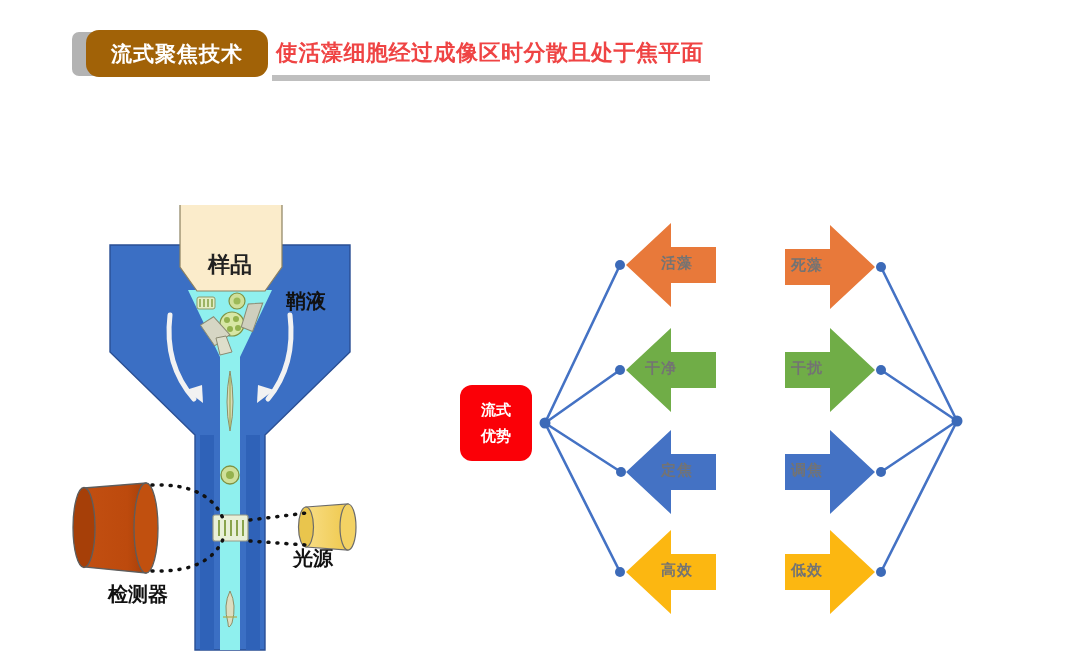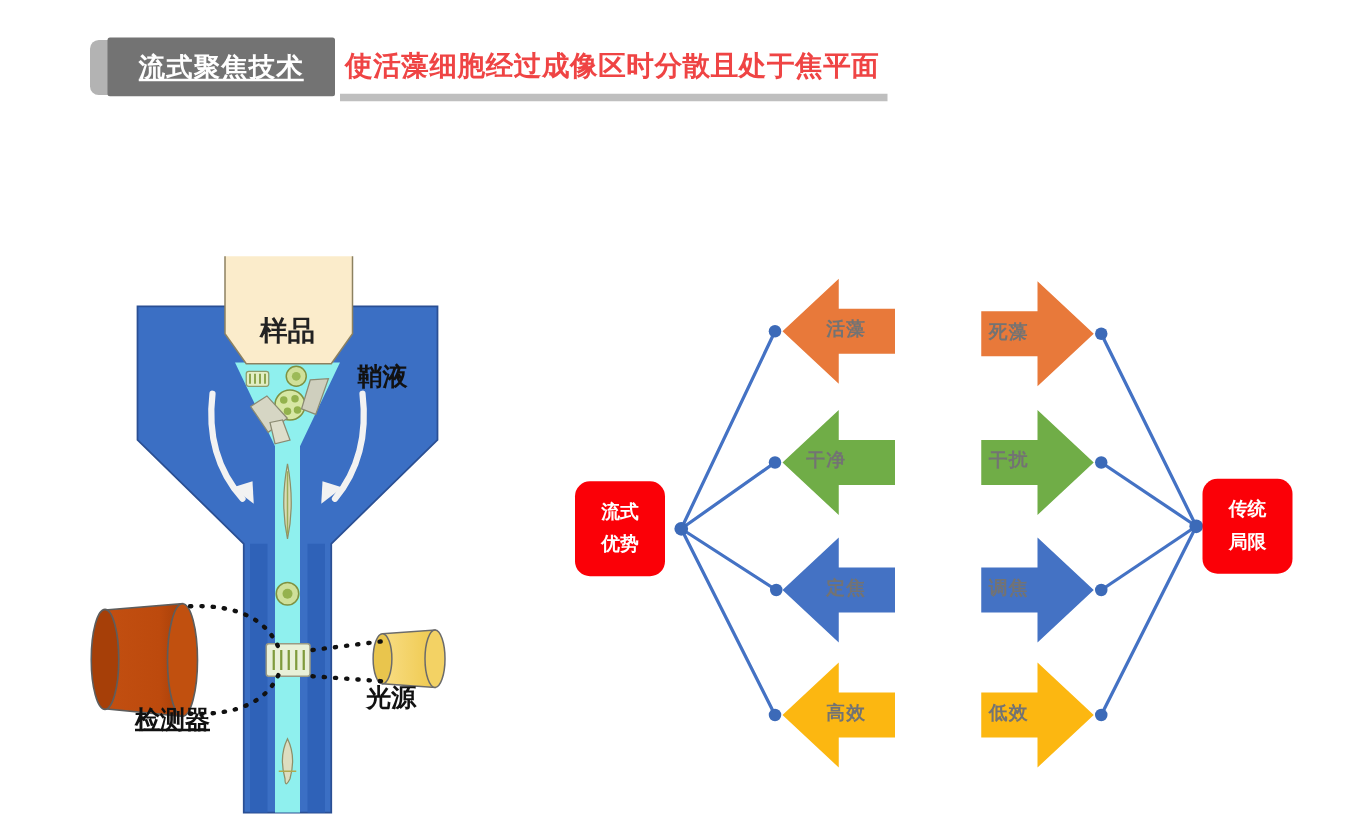--- a/index.html
+++ b/index.html
@@ -13,23 +13,23 @@
   #root{position:absolute;left:0;top:0;width:1080px;height:656px;}
 
   
   .header{position:absolute;left:0;top:0;width:1080px;height:95px;}
   .hdr-graybox{
     position:absolute;left:72px;top:32px;width:28px;height:44px;
     background:#b3b3b3;border-radius:7px;
   }
   .hdr-badge{
     position:absolute;left:86px;top:30px;width:182px;height:47px;
-    background:#737373;border-radius:2px;
+    background:#a16207;border-radius:13px;
     display:flex;align-items:center;justify-content:center;
-    color:#ffffff;font-size:21px;font-weight:bold;letter-spacing:1px;text-decoration:underline;
+    color:#ffffff;font-size:21px;font-weight:bold;letter-spacing:1px;
   }
   .hdr-subtitle{
     position:absolute;left:276px;top:38px;
     color:#ef4444;font-size:22px;font-weight:bold;letter-spacing:.5px;
     white-space:nowrap;
   }
   .hdr-underline{
     position:absolute;left:272px;top:75px;width:438px;height:6px;
     background:#bfbfbf;
   }
@@ -42,21 +42,21 @@
 
   
   .flowcell{position:absolute;left:60px;top:205px;width:400px;height:450px;}
   .fc-svg{position:absolute;left:0;top:0;}
   .fc-label{
     position:absolute;color:#111111;font-weight:bold;font-size:20px;
     white-space:nowrap;
   }
   .fc-label.sample{left:148px;top:45px;font-size:22px;color:#222;}
   .fc-label.sheath{left:226px;top:83px;}
-  .fc-label.detector{left:48px;top:357px;text-decoration:underline;}
+  .fc-label.detector{left:48px;top:376px;}
   .fc-label.lightsrc{left:233px;top:340px;}
 
   
   .cmp{position:absolute;left:450px;top:215px;width:630px;height:430px;}
   .cmp-svg{position:absolute;left:0;top:0;}
   .hub{
     position:absolute;width:72px;height:76px;background:#fb0007;
     border-radius:12px;display:flex;flex-direction:column;
     align-items:center;justify-content:center;
     color:#ffffff;font-size:15px;font-weight:bold;line-height:26px;
@@ -221,24 +221,20 @@
       <polygon points="425,52 380,10 380,34 335,34 335,70 380,70 380,94" fill="#e8793a"></polygon>
       <polygon points="425,155 380,113 380,137 335,137 335,173 380,173 380,197" fill="#70ad47"></polygon>
       <polygon points="425,257 380,215 380,239 335,239 335,275 380,275 380,299" fill="#4472c4"></polygon>
       <polygon points="425,357 380,315 380,339 335,339 335,375 380,375 380,399" fill="#fcb711"></polygon>
     </svg>
 
     <div class="hub left">
       <span>流式</span>
       <span>优势</span>
     </div>
-    <div class="hub right">
-      <span>传统</span>
-      <span>局限</span>
-    </div>
 
     <div class="arrow-label" style="left:211px;top:39px;">活藻</div>
     <div class="arrow-label" style="left:195px;top:144px;">干净</div>
     <div class="arrow-label" style="left:211px;top:246px;">定焦</div>
     <div class="arrow-label" style="left:211px;top:346px;">高效</div>
 
     <div class="arrow-label" style="left:341px;top:41px;">死藻</div>
     <div class="arrow-label" style="left:341px;top:144px;">干扰</div>
     <div class="arrow-label" style="left:341px;top:246px;">调焦</div>
     <div class="arrow-label" style="left:341px;top:346px;">低效</div>

